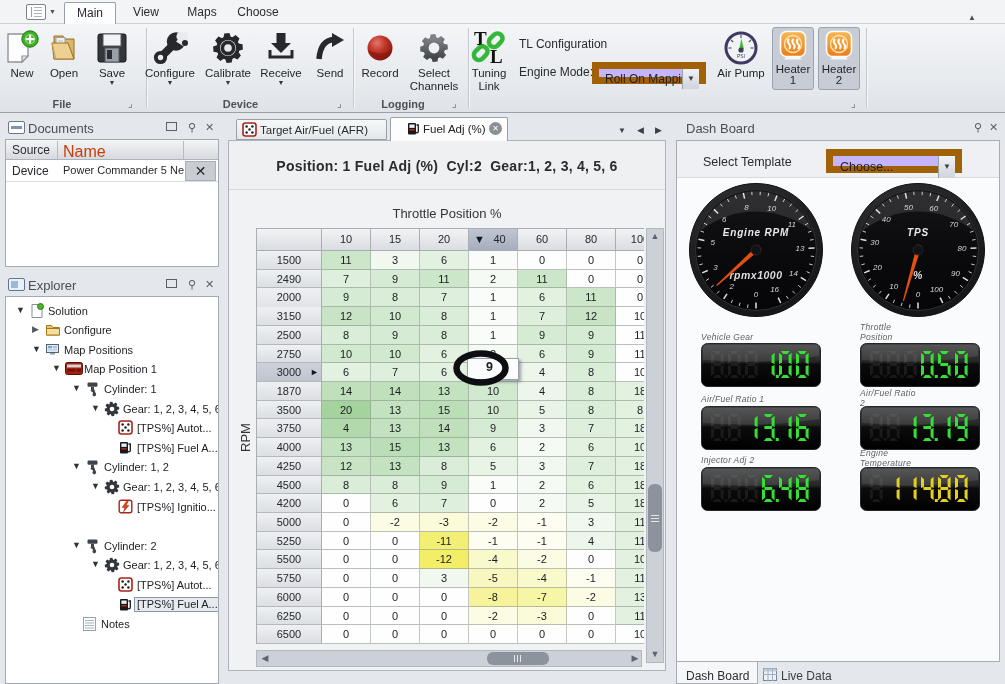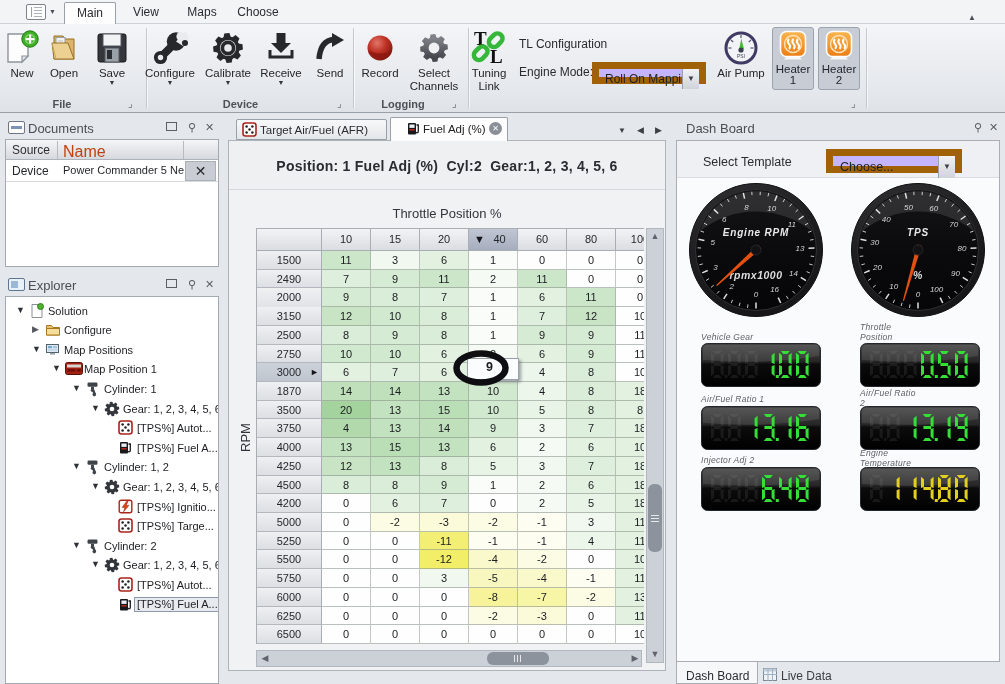--- a/index.html
+++ b/index.html
@@ -391,31 +391,20 @@
         </svg></span>
       <span class="ttxt" style="left:117px">Gear: 1, 2, 3, 4, 5, 6</span>
     </div>
     <div class="trow" style="top:200.5px">
       <span class="tico" style="left:112px"><svg width="15" height="15" viewBox="0 0 15 15">
           <rect x="1.2" y="1.2" width="12.6" height="12.6" rx="2" fill="#fff" stroke="#a9241b" stroke-width="1.4"></rect>
           <polygon points="8.6,2.2 4.2,8.4 6.9,8.4 5.6,12.8 10.9,6.4 8.1,6.4 10.2,2.2" fill="#e5420e" stroke="#8f1c08" stroke-width="0.5"></polygon>
         </svg></span>
       <span class="ttxt" style="left:131px">[TPS%] Ignitio...</span>
     </div>
-    <div class="trow" style="top:220.1px">
-      <span class="tico" style="left:112px"><svg width="15" height="15" viewBox="0 0 15 15">
-          <rect x="1" y="1" width="13" height="13" rx="2.5" fill="#fff" stroke="#a9241b" stroke-width="1.6"></rect>
-          <circle cx="4.6" cy="4.6" r="1.25" fill="#222"></circle>
-          <circle cx="10.4" cy="4.6" r="1.25" fill="#222"></circle>
-          <circle cx="7.5" cy="7.5" r="1.25" fill="#222"></circle>
-          <circle cx="4.6" cy="10.4" r="1.25" fill="#222"></circle>
-          <circle cx="10.4" cy="10.4" r="1.25" fill="#222"></circle>
-        </svg></span>
-      <span class="ttxt" style="left:131px">[TPS%] Targe...</span>
-    </div>
     <div class="trow" style="top:239.7px">
       <span class="texp" style="left:66px">▼</span>
       <span class="tico" style="left:79px"><svg width="15" height="16" viewBox="0 0 15 16">
           <rect x="2.5" y="1.5" width="10" height="4.2" rx="1.2" fill="#3f444b"></rect>
           <rect x="6" y="5.8" width="3" height="2.6" fill="#3f444b"></rect>
           <circle cx="7.5" cy="9.2" r="1.7" fill="#3f444b"></circle>
           <rect x="6.9" y="9.2" width="2.4" height="4.6" transform="rotate(-22 7.5 9.2)" fill="#3f444b"></rect>
           <circle cx="9.3" cy="13.6" r="1.8" fill="#3f444b"></circle>
         </svg></span>
       <span class="ttxt" style="left:98px">Cylinder: 2</span>
@@ -441,20 +430,30 @@
       <span class="ttxt" style="left:131px">[TPS%] Autot...</span>
     </div>
     <div class="trow" style="top:298.5px">
       <span class="tico" style="left:112px"><svg width="15" height="15" viewBox="0 0 15 15">
           <rect x="2" y="2" width="8" height="11.5" rx="1" fill="#17191c"></rect>
           <rect x="3.4" y="3.5" width="5.2" height="3.4" fill="#e8eef2"></rect>
           <rect x="3.4" y="8" width="5.2" height="1.6" fill="#b3261a"></rect>
           <path d="M10.5,4 h1.8 v6.5 a1.4,1.4 0 0 1 -2.8,0" fill="none" stroke="#17191c" stroke-width="1.3"></path>
         </svg></span>
       <span class="ttxt tsel" style="left:131px">[TPS%] Fuel A...</span>
+    </div>
+    <div class="trow" style="top:318.1px">
+      <span class="tico" style="left:76px"><svg width="15" height="16" viewBox="0 0 15 16">
+          <rect x="1.5" y="1.5" width="12" height="13" fill="#fdfdfd" stroke="#9aa2ac"></rect>
+          <line x1="3" y1="4.5" x2="12" y2="4.5" stroke="#9fb6cc"></line>
+          <line x1="3" y1="7" x2="12" y2="7" stroke="#9fb6cc"></line>
+          <line x1="3" y1="9.5" x2="12" y2="9.5" stroke="#9fb6cc"></line>
+          <line x1="3" y1="12" x2="12" y2="12" stroke="#9fb6cc"></line>
+        </svg></span>
+      <span class="ttxt" style="left:95px">Notes</span>
     </div>
   </div>
 <div class="dtab" style="left:236px;top:119px;width:151px;height:21px;background:linear-gradient(#f7f8f9,#e4e7ea);border-radius:2px 2px 0 0"></div>
 <div class="abs" style="left:242px;top:122px"><svg width="15" height="15" viewBox="0 0 15 15">
       <rect x="1" y="1" width="13" height="13" rx="2.5" fill="#fff" stroke="#a9241b" stroke-width="1.6"></rect>
       <circle cx="4.6" cy="4.6" r="1.25" fill="#222"></circle>
       <circle cx="10.4" cy="4.6" r="1.25" fill="#222"></circle>
       <circle cx="7.5" cy="7.5" r="1.25" fill="#222"></circle>
       <circle cx="4.6" cy="10.4" r="1.25" fill="#222"></circle>
       <circle cx="10.4" cy="10.4" r="1.25" fill="#222"></circle>

